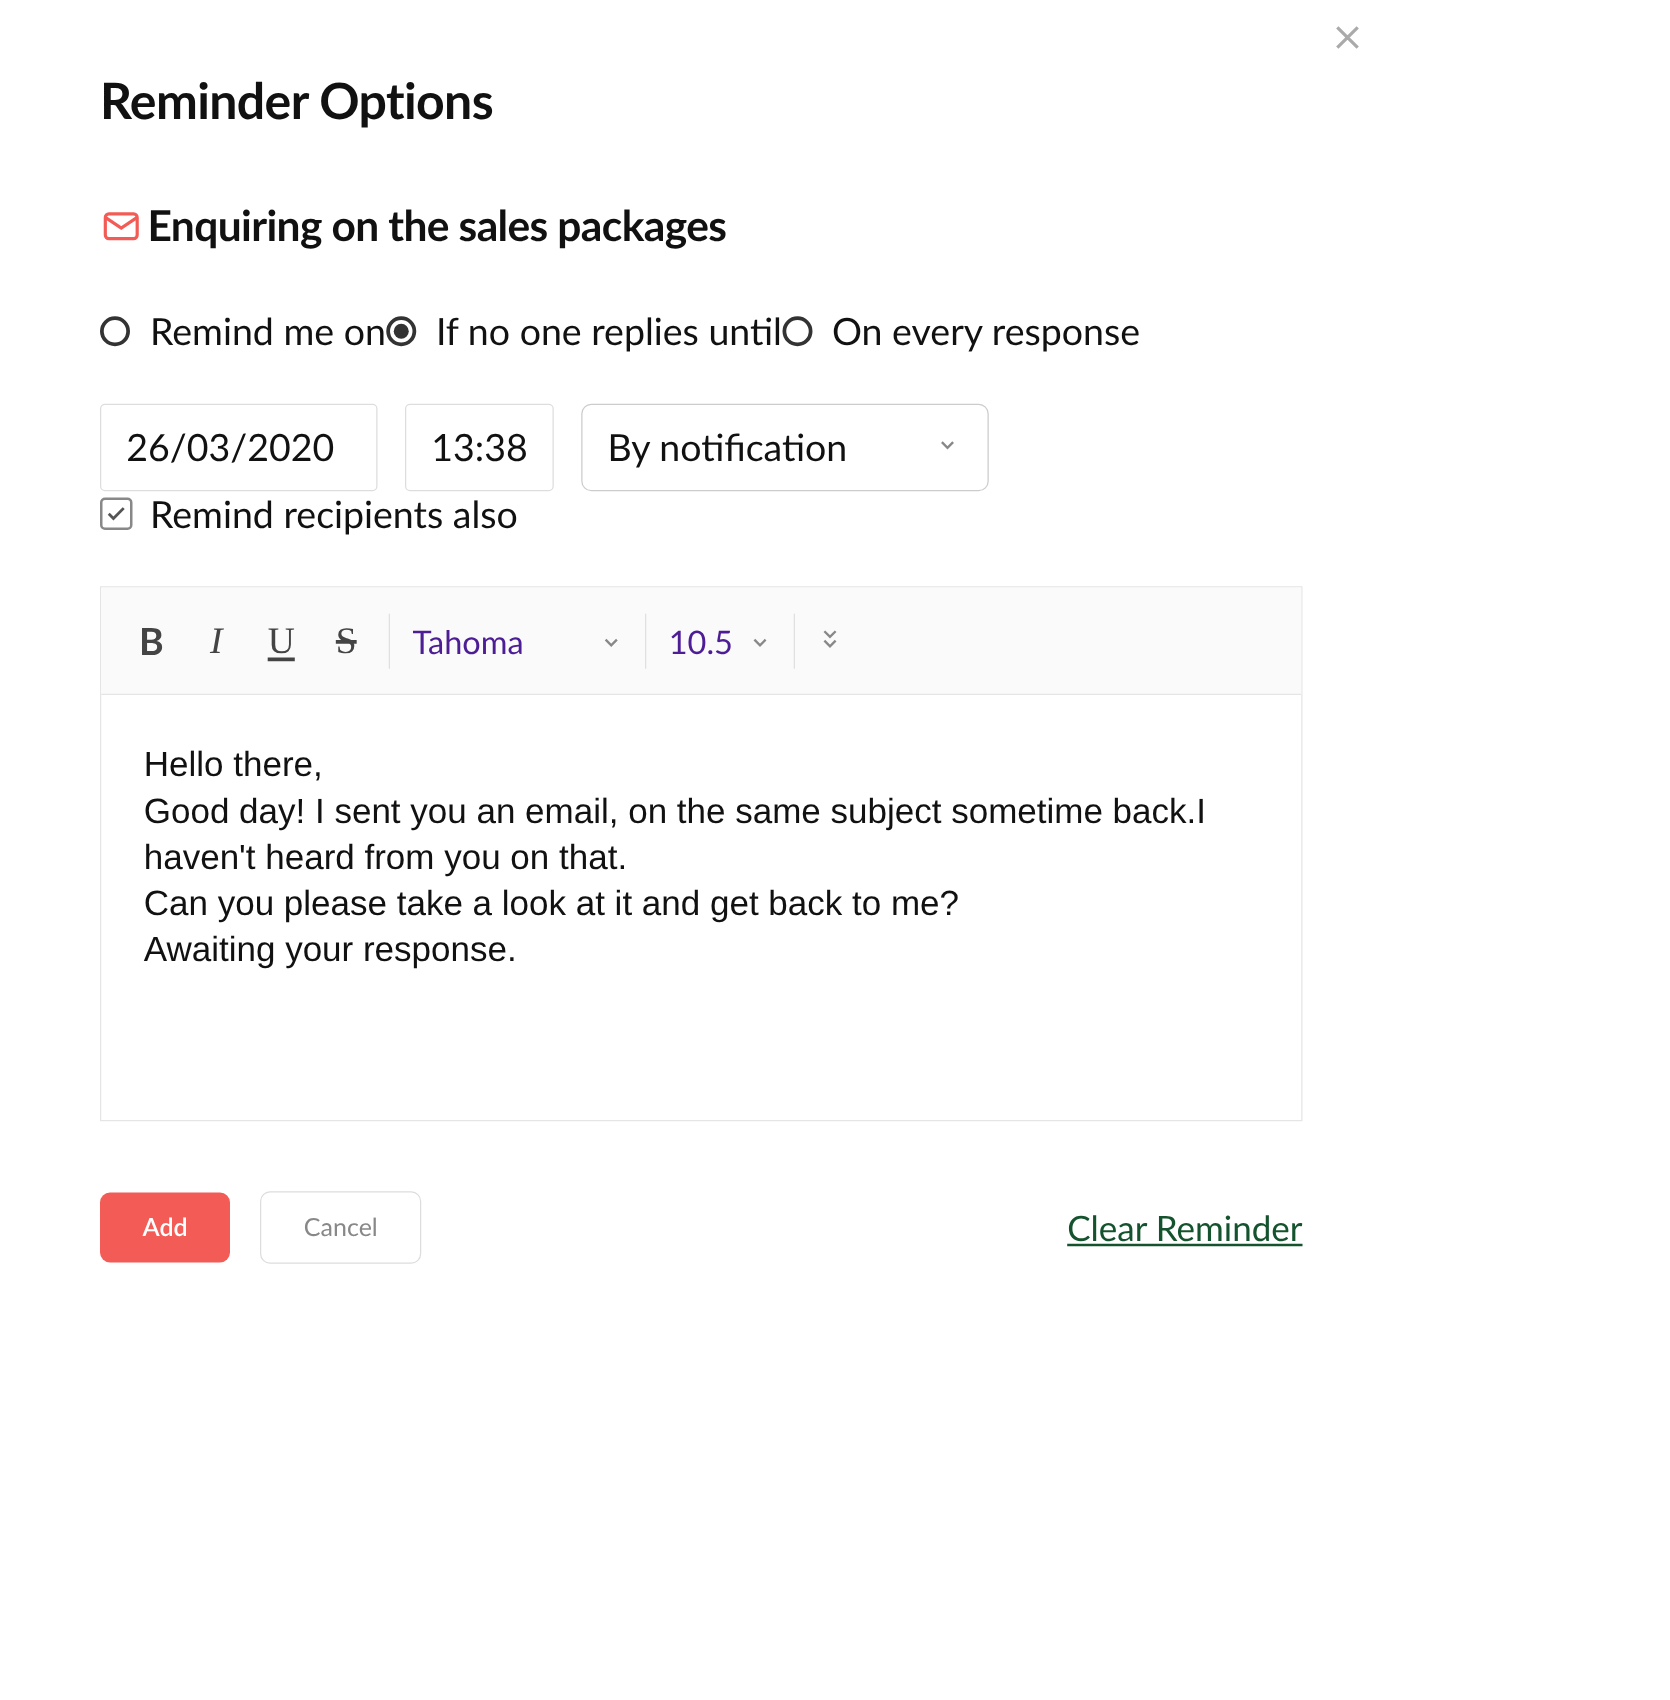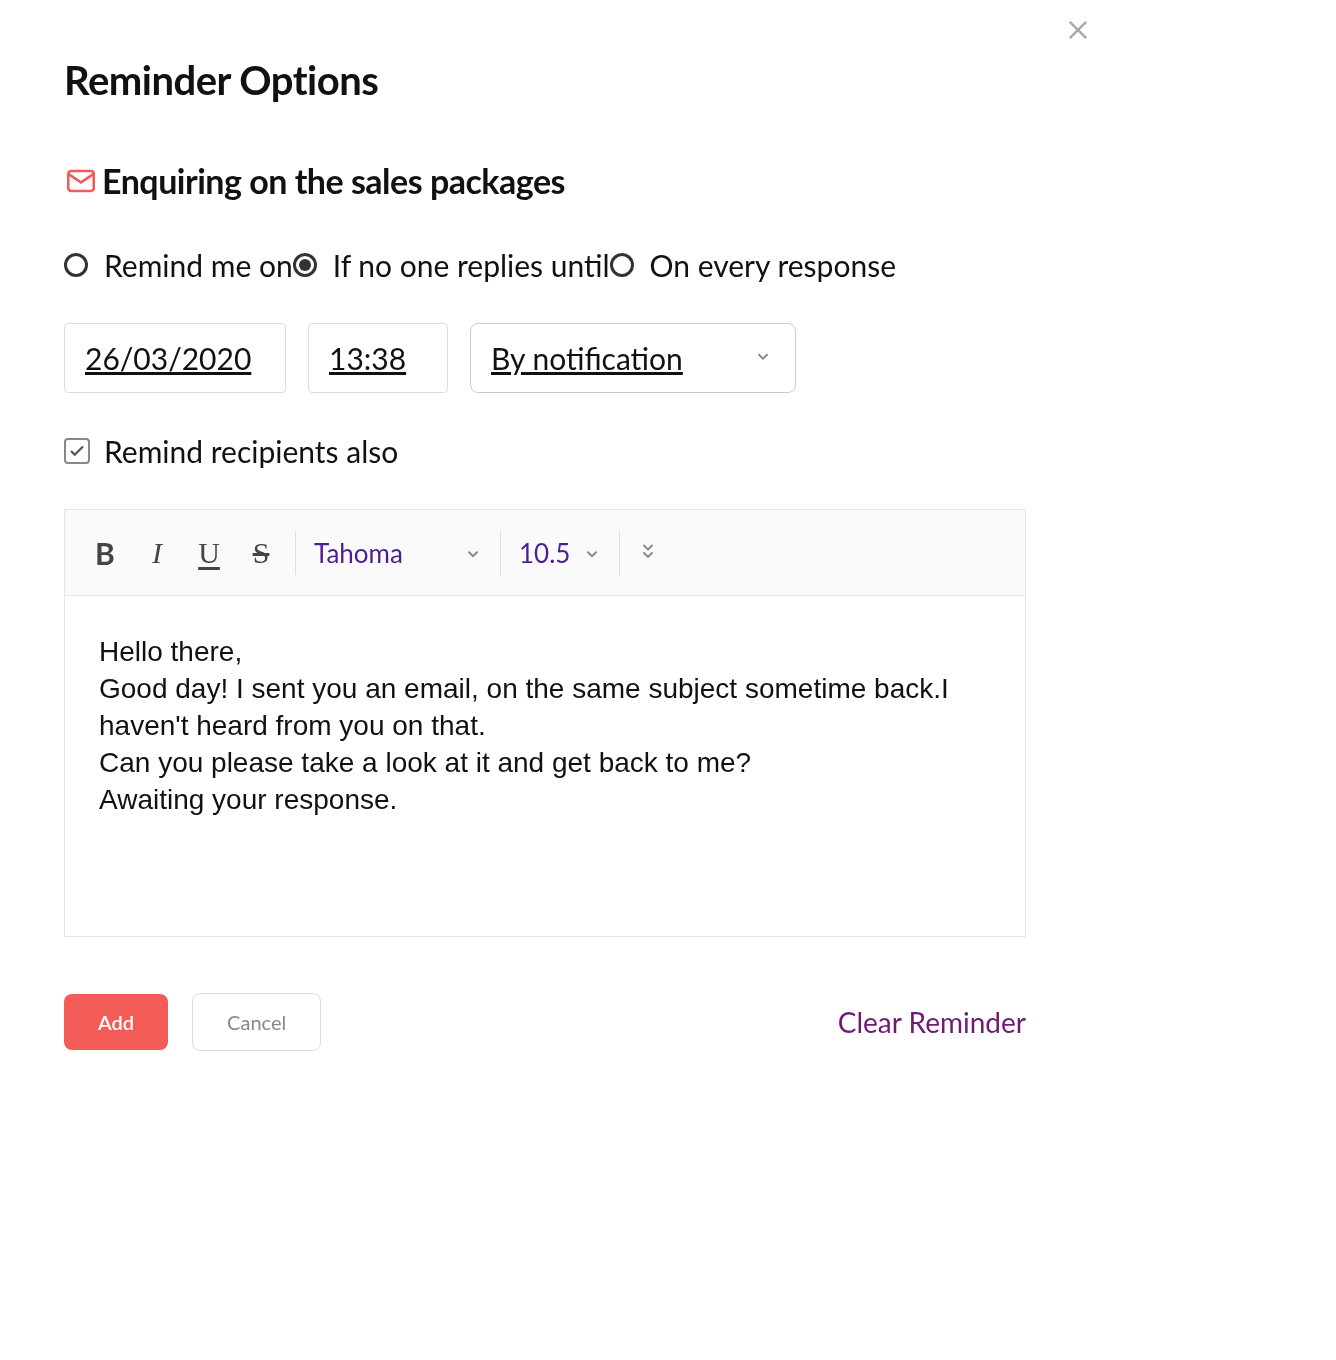--- a/index.html
+++ b/index.html
@@ -7,21 +7,21 @@
       font-family: -apple-system, "Segoe UI", "Lato", "Helvetica Neue", Arial, sans-serif;
       background: #fff;
       color: #111;
       width: 1336px;
       height: 1360px;
       position: relative;
       overflow: hidden;
     }
     .modal {
       position: absolute;
-      left: 64px;
+      left: 80px;
       top: 56px;
       width: 1000px;
     }
     .close-btn {
       position: absolute;
       top: 10px;
       right: 238px;
       width: 40px;
       height: 40px;
       display: flex;
@@ -80,35 +80,33 @@
       background: #333;
       border-radius: 50%;
     }
     .radio-label {
       font-size: 30px;
     }
     .datetime-row {
       display: flex;
       align-items: center;
       gap: 22px;
-      margin-bottom: 40px;
-      text-decoration: underline;
     }
     .input-box {
       border: 1px solid #ddd;
       border-radius: 4px;
       padding: 16px 20px;
       font-size: 30px;
       background: #fff;
       outline: none;
       font-family: inherit;
       color: #111;
     }
     .input-date { width: 222px; }
-    .input-time { width: 140px; }
+    .input-time { width: 119px; }
     .select-wrap {
       position: relative;
       display: inline-block;
     }
     .select-box {
       border: 1px solid #ccc;
       border-radius: 8px;
       padding: 16px 60px 16px 20px;
       font-size: 30px;
       background: #fff;
@@ -226,23 +224,24 @@
       margin-right: 24px;
     }
     .btn-secondary {
       background: #fff;
       color: #888;
       border: 1px solid #ddd;
       text-align: center;
     }
     .link-clear {
       margin-left: auto;
-      color: #701a75;
+      color: #14532d;
       font-size: 28px;
       cursor: pointer;
+      text-decoration: underline;
     }
     .chev-svg { width: 18px; height: 18px; }
   </style>
 </head>
 <body>
 
 <div class="close-btn">
   <svg width="28" height="28" viewBox="0 0 24 24" fill="none" stroke="currentColor" stroke-width="2.2">
       <path d="M5 5 L19 19 M19 5 L5 19"></path>
     </svg>

